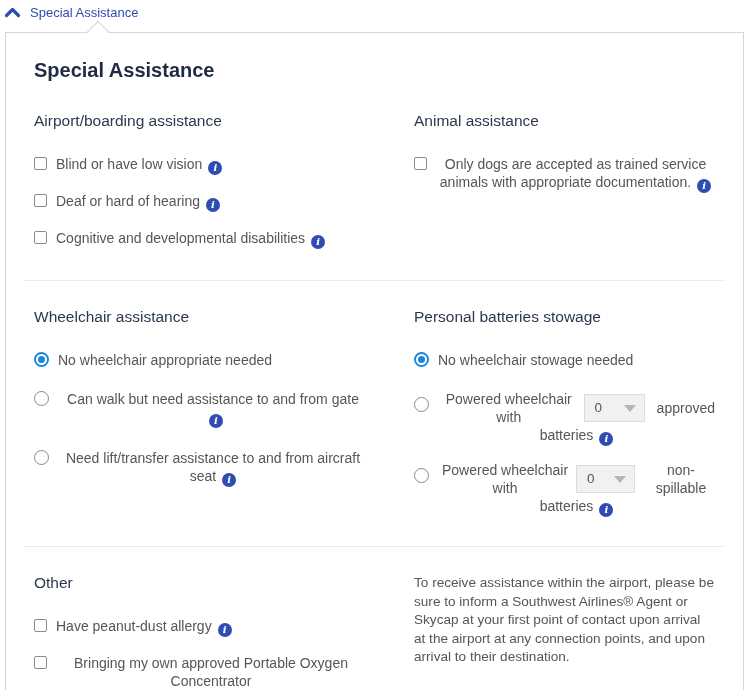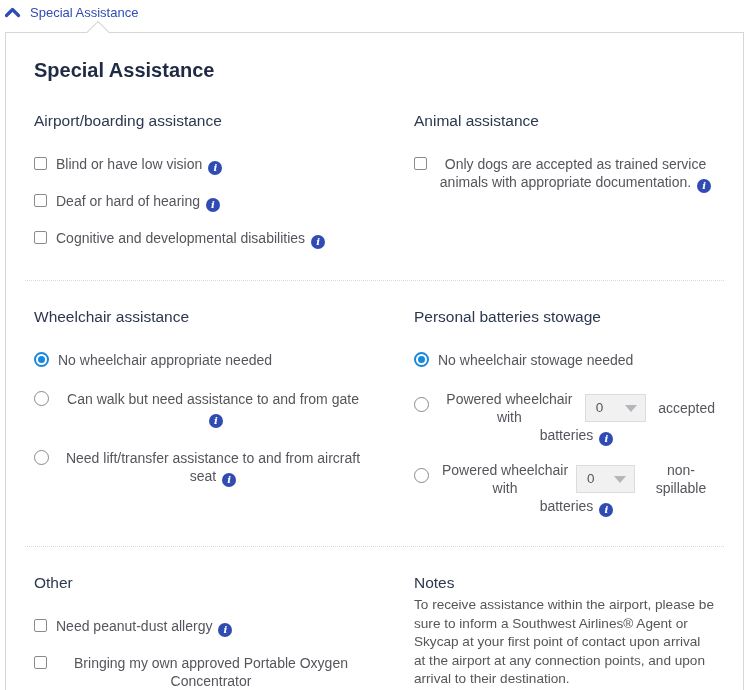--- a/index.html
+++ b/index.html
@@ -210,21 +210,21 @@
 
       <div class="opt-row radio-row battery-row">
         <span class="radio"></span>
         <span class="opt-label">
           <span class="battery-line1">
             <span class="pre">Powered wheelchair with</span>
             <span class="qty-select">
               <span class="qty-value">0</span>
               <span class="arrow"></span>
             </span>
-            <span class="post">accepted</span>
+            <span class="post">approved</span>
           </span>
           <span class="battery-line2"><span>batteries</span><span class="info-icon">i</span></span>
         </span>
       </div>
 
       <div class="opt-row radio-row battery-row">
         <span class="radio"></span>
         <span class="opt-label">
           <span class="battery-line1">
             <span class="pre">Powered wheelchair with</span>
@@ -241,26 +241,25 @@
   </div>
 
   <hr class="divider">
 
   <div class="columns sect">
     <div class="col-left">
       <div class="section-heading">Other</div>
 
       <div class="opt-row">
         <span class="checkbox"></span>
-        <span class="opt-label"><span>Need peanut-dust allergy</span><span class="info-icon">i</span></span>
+        <span class="opt-label"><span>Have peanut-dust allergy</span><span class="info-icon">i</span></span>
       </div>
       <div class="opt-row">
         <span class="checkbox"></span>
         <span class="opt-label"><span>Bringing my own approved Portable Oxygen Concentrator</span></span>
       </div>
     </div>
 
     <div class="col-right">
-      <div class="notes-heading">Notes</div>
       <div class="notes-text">To receive assistance within the airport, please be sure to inform a Southwest Airlines® Agent or Skycap at your first point of contact upon arrival at the airport at any connection points, and upon arrival to their destination.</div>
     </div>
   </div>
 </div>
 
 </body></html>

